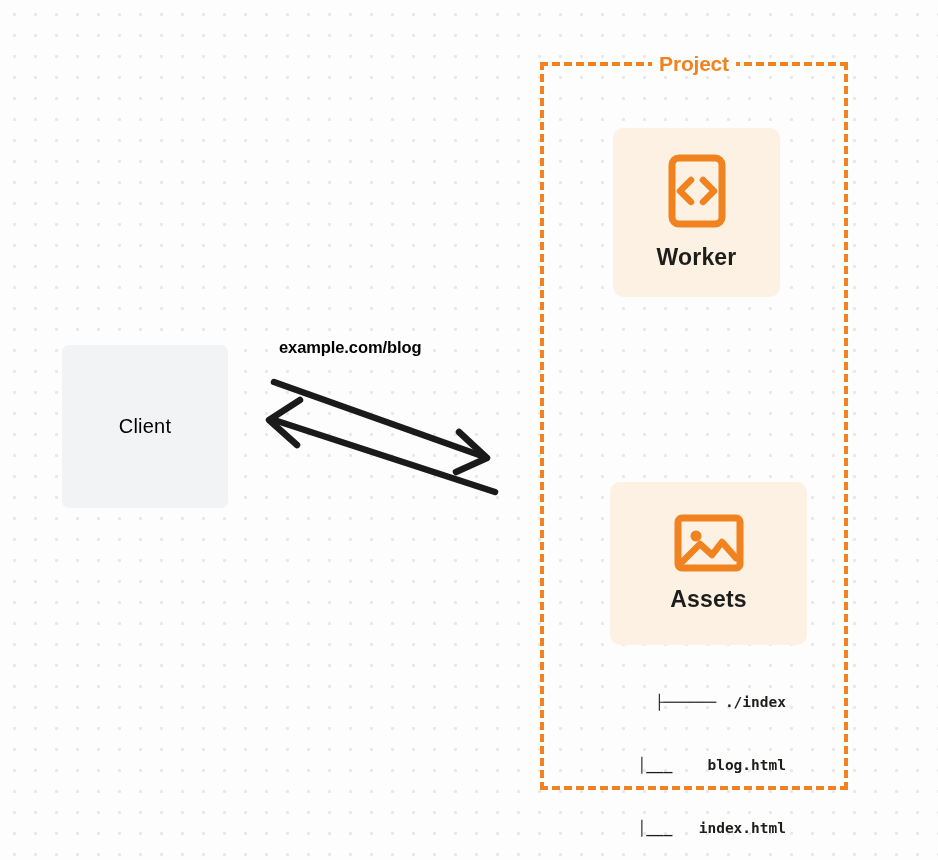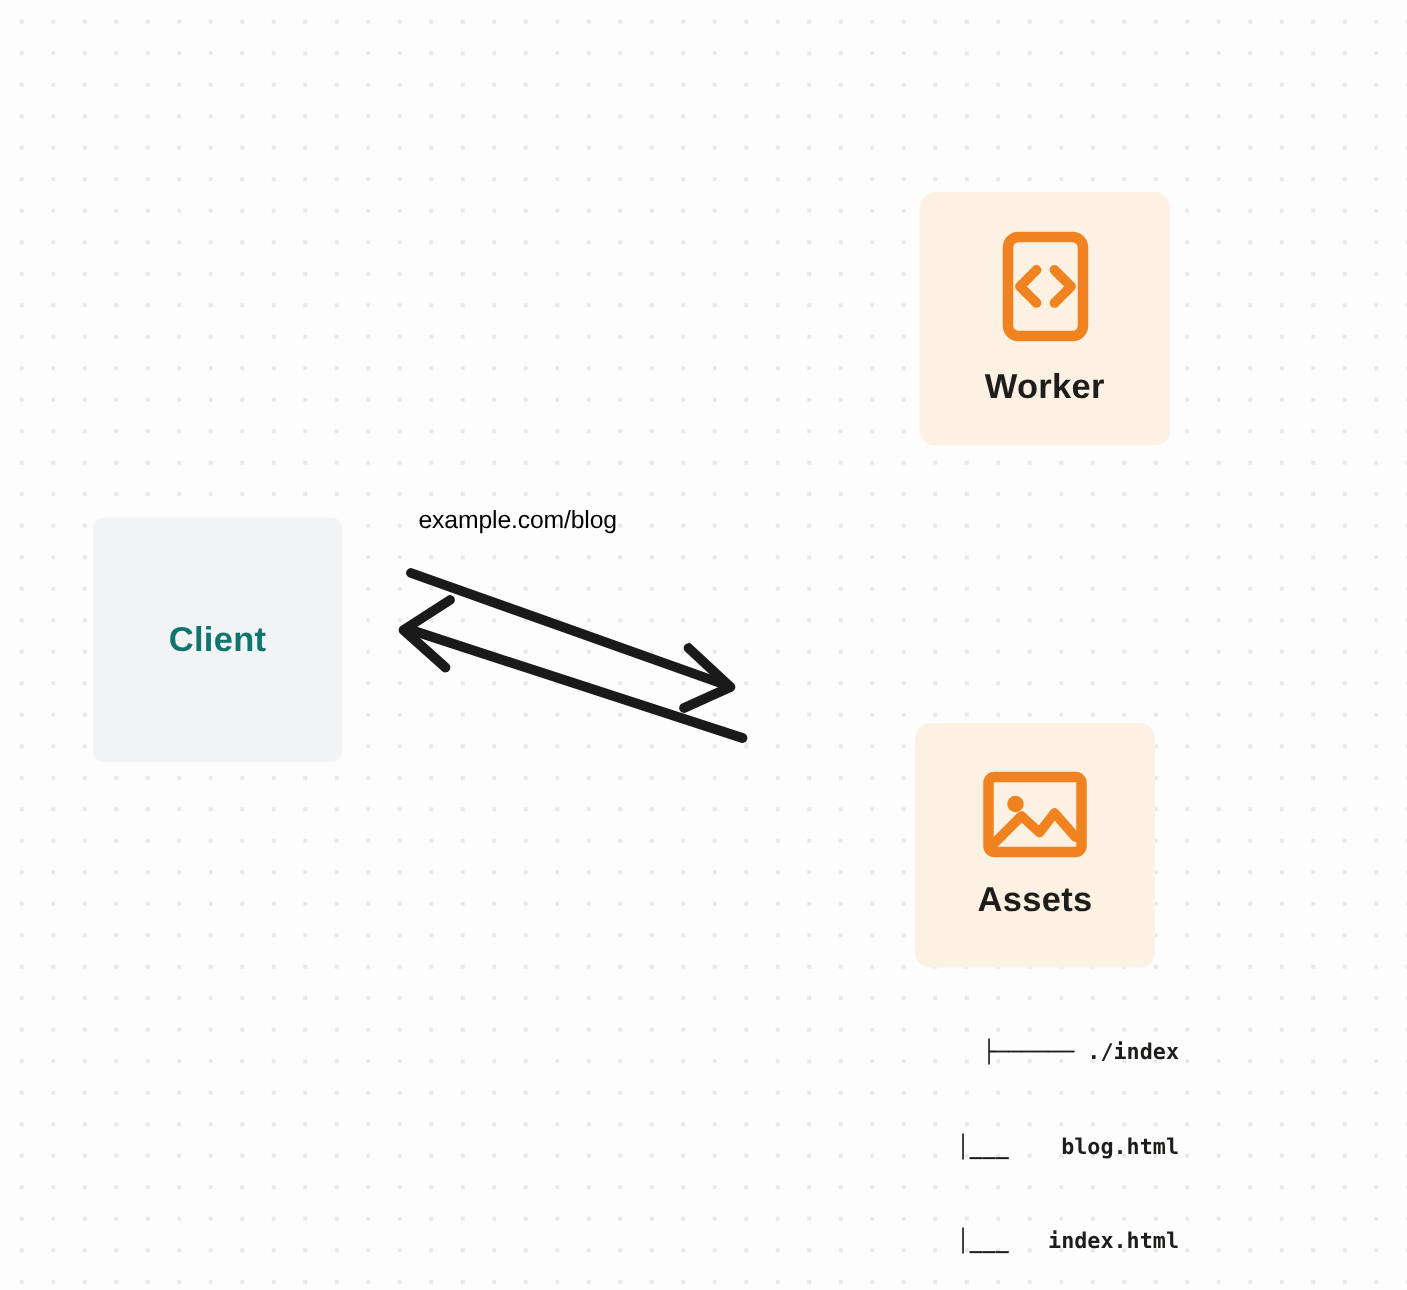--- a/index.html
+++ b/index.html
@@ -31,33 +31,33 @@
     top: 345px;
     width: 166px;
     height: 163px;
     background: #f2f3f4;
     border-radius: 7px;
     display: flex;
     align-items: center;
     justify-content: center;
   }
   #client-node .node-label {
-    font-size: 23px;
-    font-weight: bold;
-    color: #0f766e;
+    font-size: 20px;
+    font-weight: normal;
+    color: #000000;
     letter-spacing: 0.2px;
   }
 
   
   #request-label {
     position: absolute;
     left: 279px;
     top: 338px;
     font-size: 16.5px;
-    font-weight: normal;
+    font-weight: bold;
     color: #000000;
     letter-spacing: -0.1px;
     white-space: nowrap;
   }
 
   
   #arrow-layer {
     position: absolute;
     left: 0;
     top: 0;
@@ -102,21 +102,21 @@
   }
   #worker-node {
     left: 613px;
     top: 128px;
     width: 167px;
     height: 169px;
   }
   #assets-node {
     left: 610px;
     top: 482px;
-    width: 160px;
+    width: 197px;
     height: 163px;
   }
   .service-icon {
     display: block;
     margin-bottom: 16px;
   }
   #assets-node .service-icon {
     margin-bottom: 14px;
   }
   .service-label {
@@ -161,20 +161,23 @@
       <line x1="274" y1="382" x2="482" y2="456" stroke="#1a1a1a" stroke-width="6.5" stroke-linecap="round"></line>
       <polyline points="459,432 487,458 456,472" fill="none" stroke="#1a1a1a" stroke-width="6.5" stroke-linecap="round" stroke-linejoin="round"></polyline>
     </g>
 
     <g>
       <line x1="495" y1="492" x2="274" y2="420" stroke="#1a1a1a" stroke-width="6.5" stroke-linecap="round"></line>
       <polyline points="300,400 269,420 297,445" fill="none" stroke="#1a1a1a" stroke-width="6.5" stroke-linecap="round" stroke-linejoin="round"></polyline>
     </g>
   </svg>
 
+  <div id="project-group">
+    <span id="project-label">Project</span>
+  </div>
 
   <div id="worker-node" class="service-box">
     <svg class="service-icon" width="60" height="74" viewBox="0 0 60 74">
       <rect x="5" y="4" width="50" height="66" rx="7" ry="7" fill="none" stroke="#f0831f" stroke-width="7"></rect>
       <polyline points="24,26 13,37 24,48" fill="none" stroke="#f0831f" stroke-width="6.5" stroke-linecap="round" stroke-linejoin="round"></polyline>
       <polyline points="36,26 47,37 36,48" fill="none" stroke="#f0831f" stroke-width="6.5" stroke-linecap="round" stroke-linejoin="round"></polyline>
     </svg>
     <span class="service-label">Worker</span>
   </div>
 

